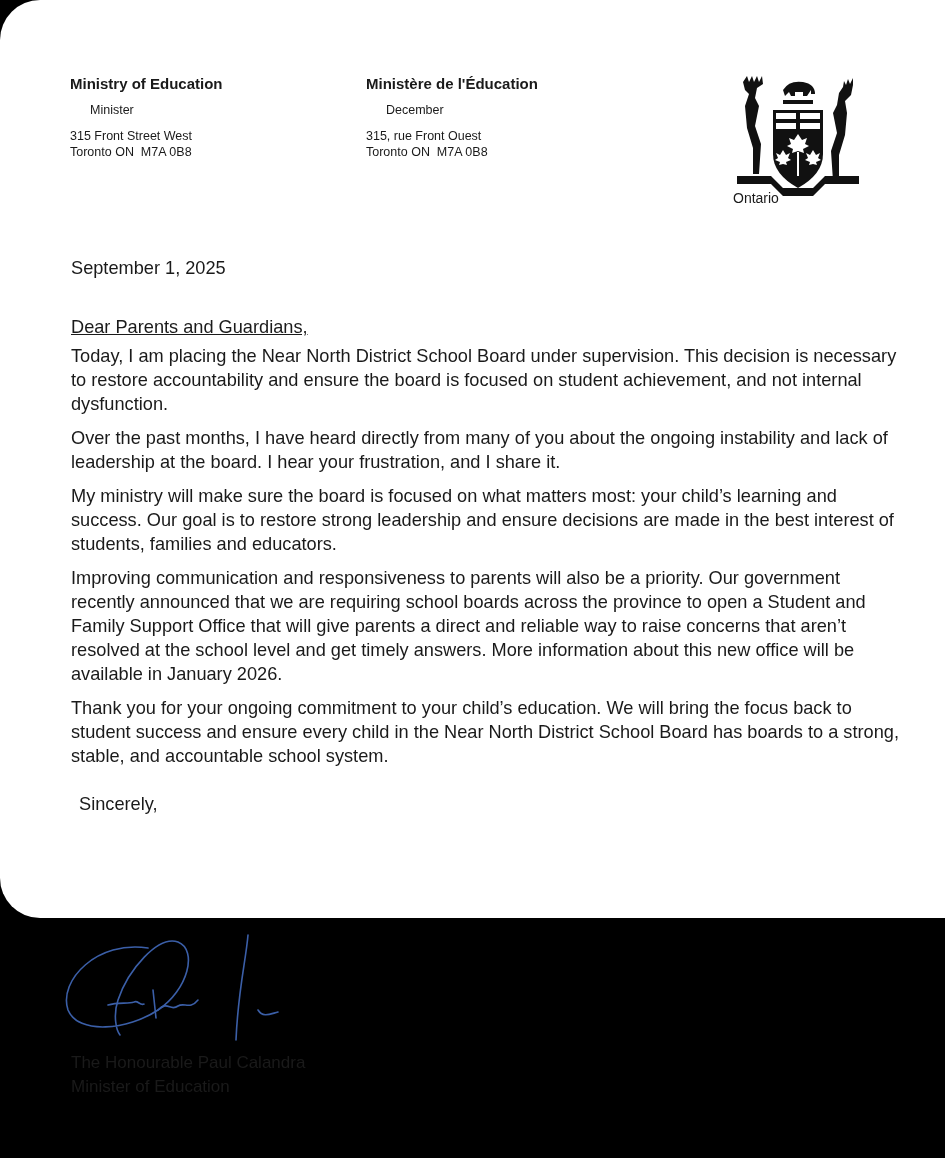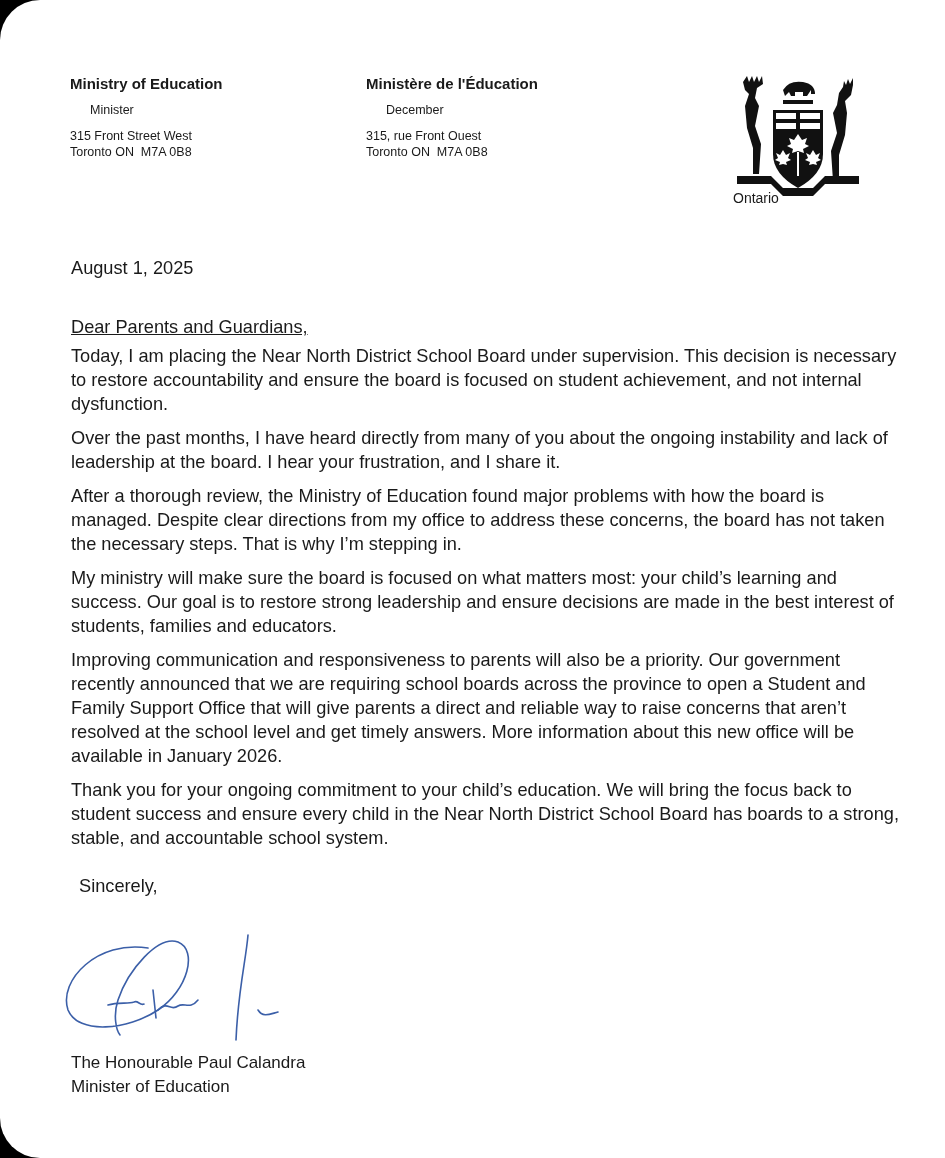--- a/index.html
+++ b/index.html
@@ -4,21 +4,21 @@
   <style>
     html, body { margin: 0; padding: 0; }
     body {
       width: 945px; height: 1158px; overflow: hidden;
       background: #000;
       font-family: "Liberation Sans", sans-serif;
       color: #1a1a1a;
       position: relative;
     }
     .page {
-      position: absolute; left: 0; top: 0; width: 945px; height: 1158px;
+      position: absolute; left: 0; top: 0; width: 945px; height: 918px;
       background: #fff;
       border-top-left-radius: 40px;
       border-bottom-left-radius: 40px;
     }
     .letterhead-col { position: absolute; top: 76px; font-size: 12.5px; line-height: 16px; }
     .letterhead-col .org { font-weight: bold; font-size: 15px; margin-bottom: 10px; }
     .letterhead-col .role { margin-bottom: 10px; margin-left: 20px; }
     .col-en { left: 70px; }
     .col-fr { left: 366px; }
     .crest { position: absolute; left: 733px; top: 72px; width: 130px; height: 140px; }
@@ -70,25 +70,24 @@
     <rect x="64" y="80" width="2" height="24" fill="#fff"></rect>
 
     <rect x="4" y="104" width="34" height="8" fill="#111"></rect>
     <rect x="92" y="104" width="34" height="8" fill="#111"></rect>
     <rect x="50" y="116" width="30" height="8" fill="#111"></rect>
     <path d="M38 104 l12 12 l0 8 l-12 -12 z M92 104 l-12 12 l0 8 l12 -12 z" fill="#111"></path>
   </svg>
   <div class="crest-label">Ontario</div>
 
   <div class="letter-body">
-    <p class="date">August 1, 2025</p>
+    <p class="date">September 1, 2025</p>
     <p class="salutation">Dear Parents and Guardians,</p>
     <p class="para">Today, I am placing the Near North District School Board under supervision. This decision is necessary to restore accountability and ensure the board is focused on student achievement, and not internal dysfunction.</p>
     <p class="para">Over the past months, I have heard directly from many of you about the ongoing instability and lack of leadership at the board. I hear your frustration, and I share it.</p>
-    <p class="para">After a thorough review, the Ministry of Education found major problems with how the board is managed. Despite clear directions from my office to address these concerns, the board has not taken the necessary steps. That is why I’m stepping in.</p>
     <p class="para">My ministry will make sure the board is focused on what matters most: your child’s learning and success. Our goal is to restore strong leadership and ensure decisions are made in the best interest of students, families and educators.</p>
     <p class="para">Improving communication and responsiveness to parents will also be a priority. Our government recently announced that we are requiring school boards across the province to open a Student and Family Support Office that will give parents a direct and reliable way to raise concerns that aren’t resolved at the school level and get timely answers. More information about this new office will be available in January 2026.</p>
     <p class="para">Thank you for your ongoing commitment to your child’s education. We will bring the focus back to student success and ensure every child in the Near North District School Board has boards to a strong, stable, and accountable school system.</p>
     <p class="closing">Sincerely,</p>
   </div>
 
   <svg class="signature" viewBox="0 0 250 120">
     <g fill="none" stroke="#3b5fa8" stroke-width="1.6" stroke-linecap="round">
       <path d="M90 18 C40 10, 0 50, 10 80 C20 105, 70 100, 100 80 C130 60, 140 20, 120 12 C100 5, 70 40, 60 70 C55 85, 58 100, 62 105"></path>
       <path d="M50 75 C60 72, 70 74, 76 72 C80 70, 82 76, 86 74"></path>

